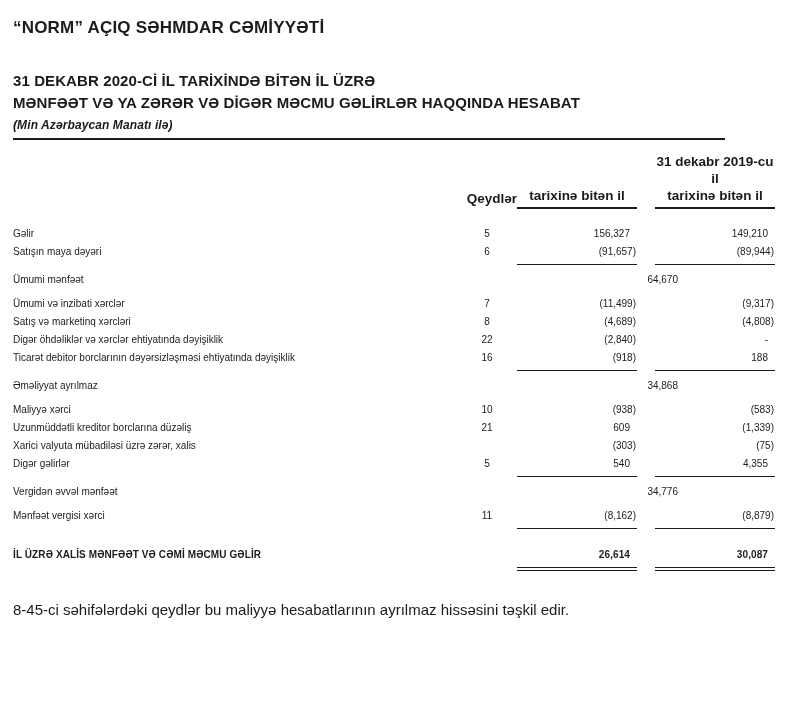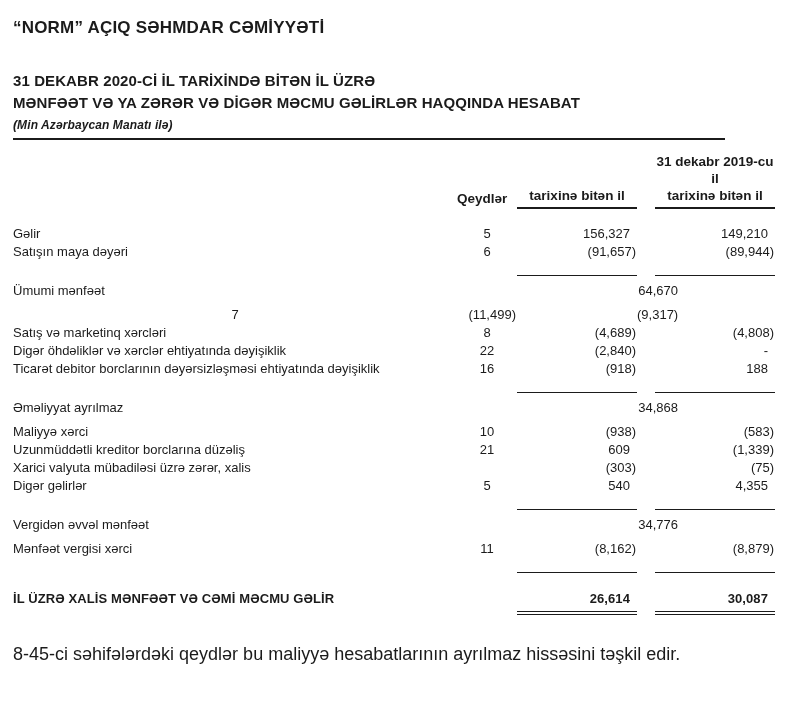--- a/index.html
+++ b/index.html
@@ -16,41 +16,41 @@
     font-size: 17px; font-weight: 700; line-height: 20px;
     letter-spacing: 0.2px; margin: 4px 0 0 0;
   }
   .report-title { margin-top: 32px; font-size: 15px; font-weight: 700; line-height: 22px; letter-spacing: 0.1px; }
   .units { font-size: 12px; font-weight: 700; font-style: italic; line-height: 22px; }
   .rule { border-bottom: 2px solid #1b1b1b; margin-right: -18px; margin-top: 2px; }
 
   
   .grid { display: grid; grid-template-columns: 444px 60px 120px 18px 120px; }
   .thead { margin-top: 13px; align-items: end; }
-  .th-notes { font-weight: 700; font-size: 13.5px; text-align: left; padding-bottom: 3px; }
+  .th-notes { font-weight: 700; font-size: 13.5px; text-align: right; padding-bottom: 3px; }
   .th-year {
     font-weight: 700; font-size: 13.5px; line-height: 17px; text-align: center;
     border-bottom: 2px solid #1b1b1b; padding-bottom: 3px;
   }
   .th-year span { display: block; }
 
   .tbody { margin-top: 16px; }
-  .row { display: grid; grid-template-columns: 444px 60px 120px 18px 120px; font-size: 13px; line-height: 18px; }
+  .row { display: grid; grid-template-columns: 444px 60px 120px 18px 120px; font-size: 10px; line-height: 18px; }
   .cell { min-height: 18px; }
   .cell.label { padding-right: 6px; }
   .cell.note { text-align: center; }
   .cell.num { text-align: right; padding-right: 7px; }
   .cell.num.paren { padding-right: 1px; }
-  .cell.u1 { border-bottom: 1.5px solid #1b1b1b; padding-bottom: 14px; }
+  .cell.u1 { border-bottom: 1.5px solid #1b1b1b; padding-bottom: 3px; }
   .cell.u2 { border-bottom: 4px double #1b1b1b; padding-bottom: 3px; }
   .row.kind-subtotal { margin: 6px 0; gap: 24px; }
   .row.kind-total { margin-top: 17px; font-weight: 700; letter-spacing: 0.1px; }
 
   
-  .footnote { margin: 30px 0 0 0; font-size: 18px; line-height: 18px; }
+  .footnote { margin: 30px 0 0 0; font-size: 15px; line-height: 18px; }
 </style>
 </head>
 <body>
 
 <div class="page">
 
   <h1 class="company">“NORM” AÇIQ SƏHMDAR CƏMİYYƏTİ</h1>
 
   <div class="report-title">
     <div>31 DEKABR 2020-Cİ İL TARİXİNDƏ BİTƏN İL ÜZRƏ</div>
@@ -88,20 +88,21 @@
           <div class="cell num u1 paren">(89,944)</div>
         </div>
         <div class="row kind-subtotal">
           <div class="cell label">Ümumi mənfəət</div>
           <div class="cell note"></div>
           <div class="cell num">64,670</div>
           <div class="cell gapcol"></div>
           <div class="cell num">59,266</div>
         </div>
         <div class="row kind-item">
+          <div class="cell label">Ümumi və inzibati xərclər</div>
           <div class="cell note">7</div>
           <div class="cell num paren">(11,499)</div>
           <div class="cell gapcol"></div>
           <div class="cell num paren">(9,317)</div>
         </div>
         <div class="row kind-item">
           <div class="cell label">Satış və marketinq xərcləri</div>
           <div class="cell note">8</div>
           <div class="cell num paren">(4,689)</div>
           <div class="cell gapcol"></div>

